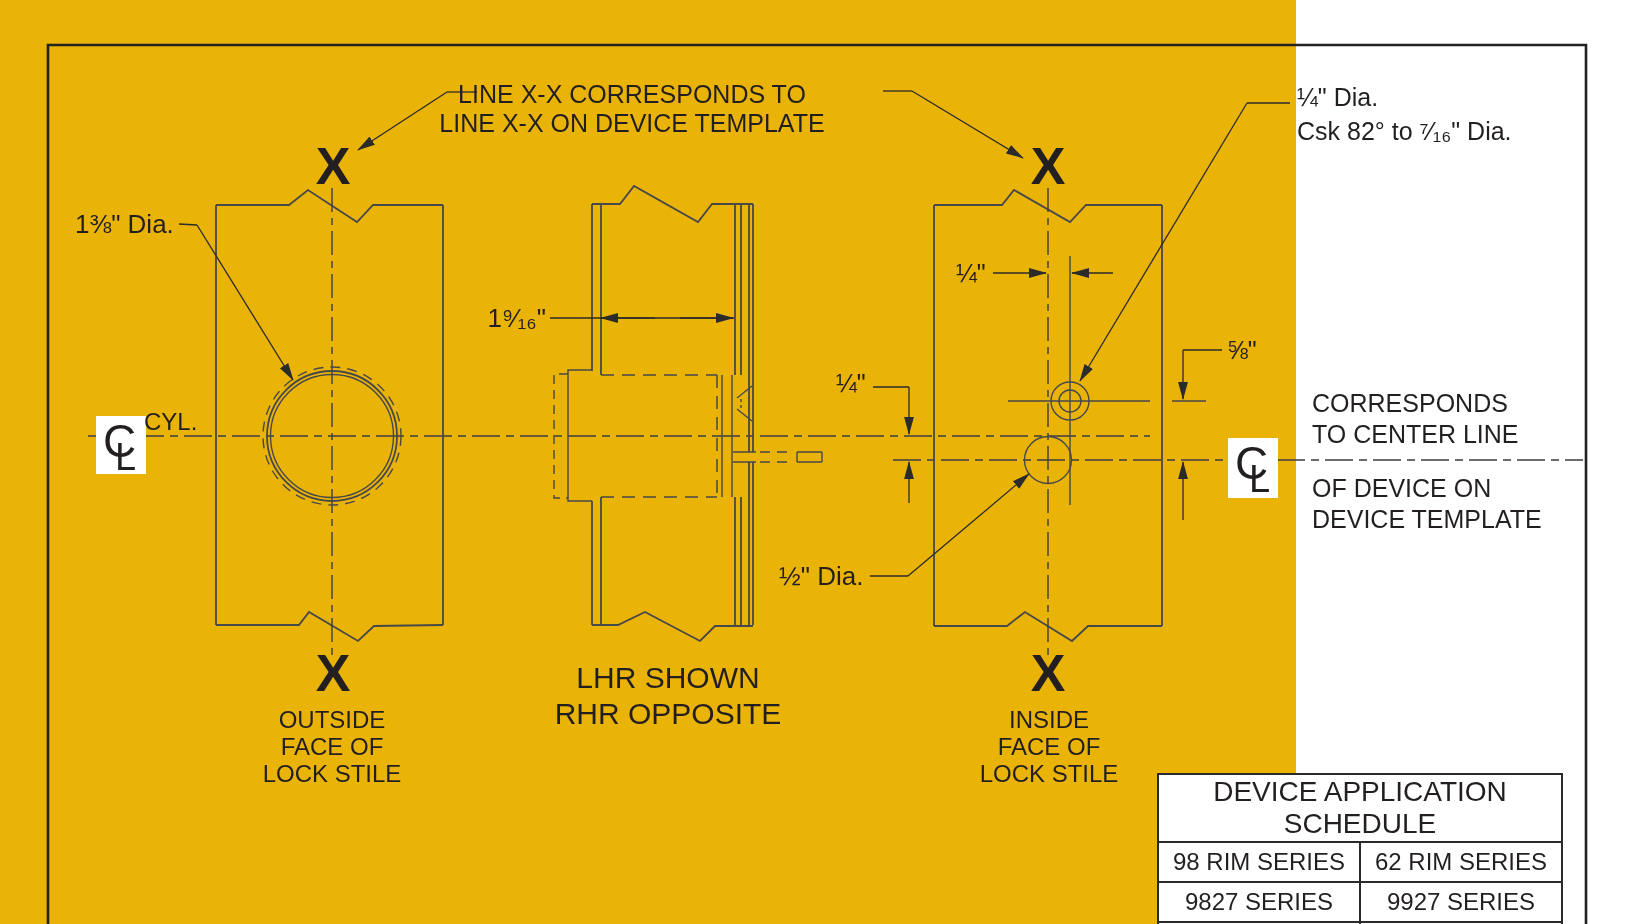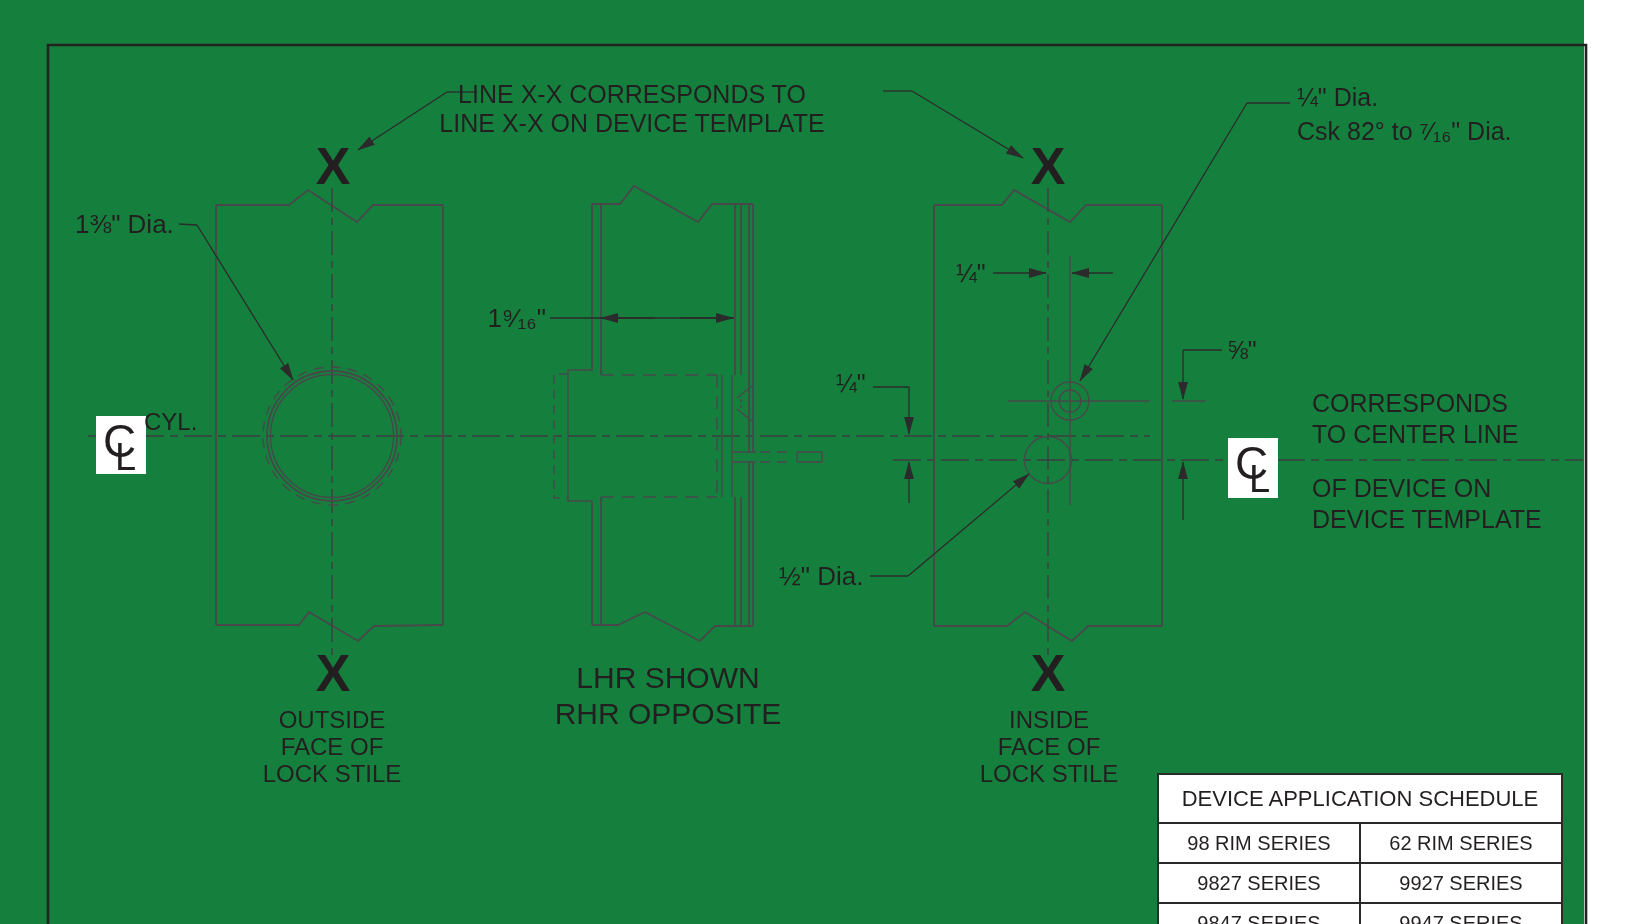--- a/index.html
+++ b/index.html
@@ -1,33 +1,33 @@
 <!DOCTYPE html>
 <html><head>
 <meta charset="utf-8">
 <style>
   html,body{margin:0;padding:0;background:#ffffff;width:1632px;height:924px;overflow:hidden;}
-  #sheet{position:relative;width:1584px;height:924px;background:#15803d;font-family:"Liberation Sans",sans-serif;}
+  #sheet{position:relative;width:1296px;height:924px;background:#eab308;font-family:"Liberation Sans",sans-serif;}
   svg text{font-family:"Liberation Sans",sans-serif;fill:#231f20;}
   .geo{stroke:#47484a;fill:none;stroke-width:1.8;}
   .thin{stroke:#47484a;fill:none;stroke-width:1.4;}
   .cl{stroke:#3d3e40;fill:none;stroke-width:1.4;stroke-dasharray:28 6 8 6;}
   .clv{stroke:#3d3e40;fill:none;stroke-width:1.4;stroke-dasharray:24 6 7 6;}
   .hid{stroke:#47484a;fill:none;stroke-width:1.5;stroke-dasharray:13 8;}
   .dim{stroke:#2b2b2b;fill:none;stroke-width:1.3;}
   .note{font-size:25px;}
   .dimtxt{font-size:26px;}
   .cap{font-size:24px;}
   .capbig{font-size:30px;}
   .xmark{font-size:52px;font-weight:bold;}
   .clsym{font-size:46px;}
   .clsym2{font-size:38px;}
   #schedule{position:absolute;left:1157px;top:773px;width:406px;border:2px solid #2a2a2b;border-collapse:collapse;background:#fff;}
-  #schedule .t-title{height:45px;text-align:center;vertical-align:middle;font-size:22px;color:#231f20;border:2px solid #2a2a2b;}
-  #schedule td{height:36px;text-align:center;vertical-align:middle;font-size:20px;color:#231f20;border:2px solid #2a2a2b;width:50%;}
+  #schedule .t-title{height:45px;text-align:center;vertical-align:middle;font-size:28px;color:#231f20;border:2px solid #2a2a2b;}
+  #schedule td{height:36px;text-align:center;vertical-align:middle;font-size:24px;color:#231f20;border:2px solid #2a2a2b;width:50%;}
 </style>
 </head>
 <body>
 
 <div id="sheet">
 
 <svg width="1632" height="924" viewBox="0 0 1632 924">
   <defs>
     <marker id="arr" markerUnits="userSpaceOnUse" markerWidth="20" markerHeight="13" refX="17" refY="5.5" orient="auto">
       <path d="M0,0.6 L18,5.5 L0,10.4 Z" fill="#2b2b2b"></path>

